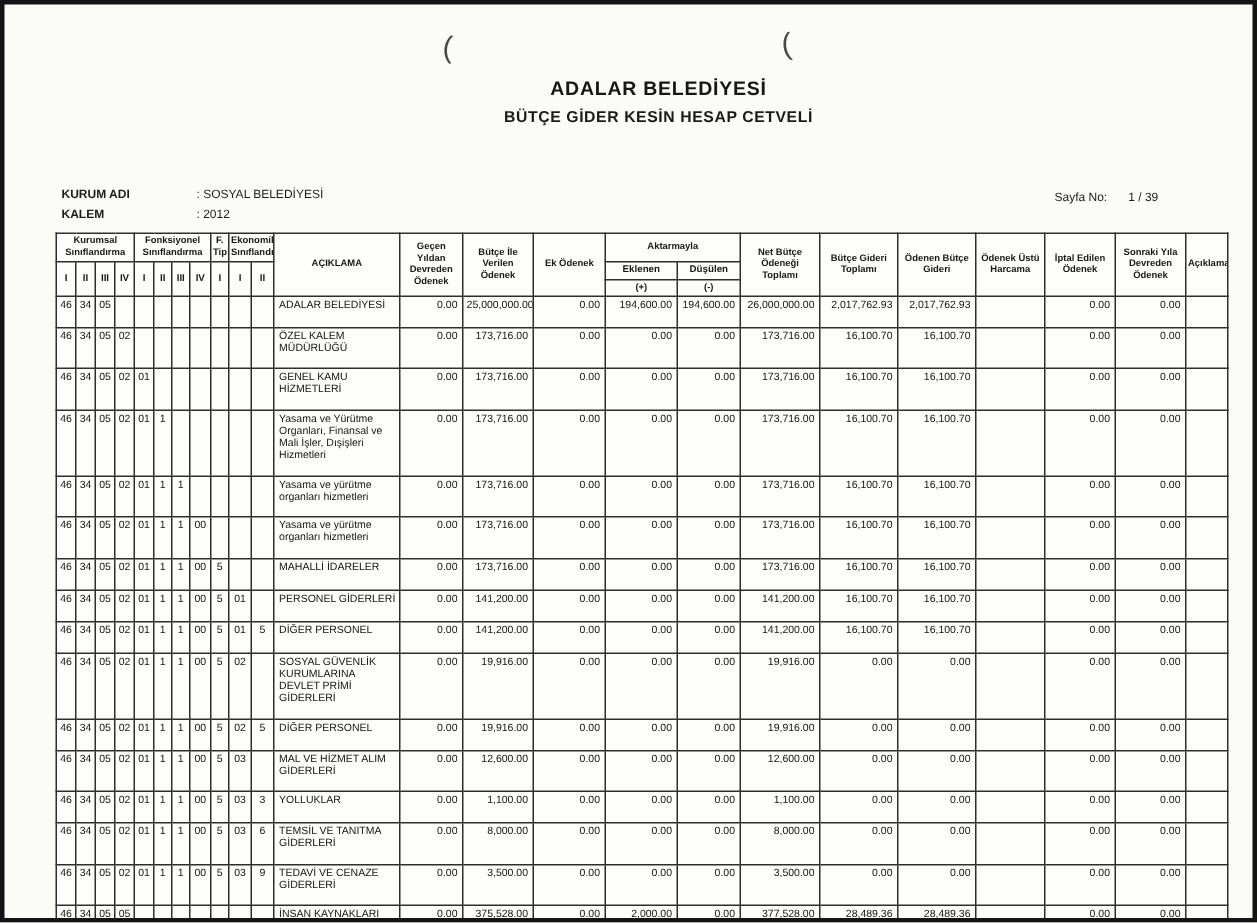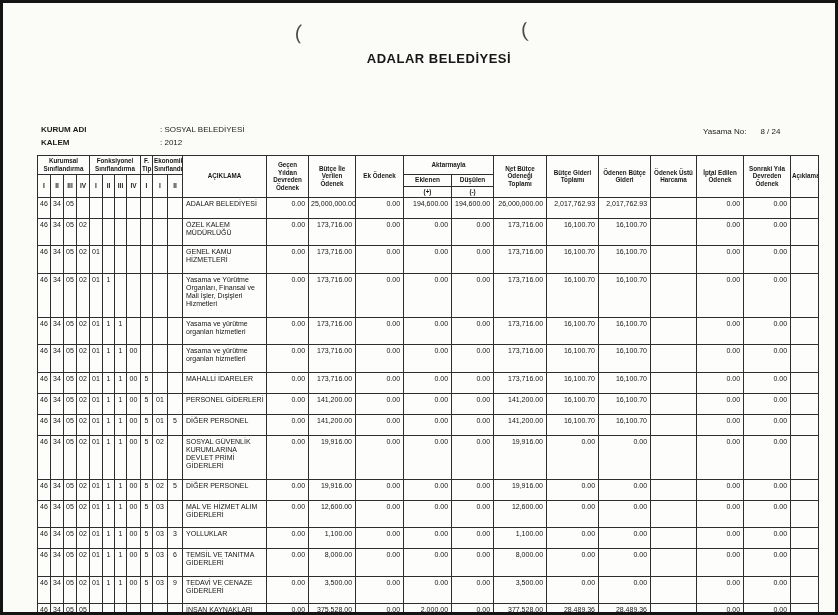--- a/index.html
+++ b/index.html
@@ -12,21 +12,21 @@
     overflow:hidden;
     font-family:"Liberation Sans", sans-serif;
     color:#1c1c1c;
   }
   .titleblock{position:absolute;top:48px;left:0;width:100%;text-align:center;padding-left:40px;box-sizing:border-box;}
   .title{font-size:13px;font-weight:bold;letter-spacing:.5px;color:#161616;}
   .subtitle{font-size:10.5px;font-weight:bold;letter-spacing:.4px;margin-top:6px;color:#1a1a1a;}
   .artifact{position:absolute;font-size:20px;color:#4a4a4a;font-weight:400;transform:rotate(4deg);}
   .artifact.a2{transform:rotate(-6deg);}
   .meta{position:absolute;top:122px;left:38px;font-size:8px;}
-  .meta .row{display:flex;margin-bottom:4px;gap:29px;}
+  .meta .row{display:flex;margin-bottom:4px;}
   .meta .lbl{font-weight:bold;width:90px;}
   .meta .val{}
   .pageno{position:absolute;top:124px;left:700px;font-size:8px;display:flex;gap:14px;}
   .tablewrap{position:absolute;top:152px;left:34px;}
   table{border-collapse:collapse;table-layout:fixed;width:781px;background:#fdfdfb;}
   th,td{border:1px solid #2e2e2e;box-sizing:border-box;overflow:hidden;}
   thead th{
     font-size:6.3px;font-weight:bold;line-height:1.25;
     padding:1px 1px;text-align:center;vertical-align:middle;color:#181818;
   }
@@ -46,36 +46,37 @@
 </head>
 <body>
 
 <div class="page">
 
   <span class="artifact" style="top:18px;left:292px;">(</span>
   <span class="artifact a2" style="top:16px;left:518px;">(</span>
 
   <div class="titleblock">
     <div class="title">ADALAR BELEDİYESİ</div>
+    <div class="subtitle">BÜTÇE GİDER KESİN HESAP CETVELİ</div>
   </div>
 
   <div class="meta">
     <div class="row">
       <span class="lbl">KURUM ADI</span>
       <span class="val">: SOSYAL BELEDİYESİ</span>
     </div>
     <div class="row">
       <span class="lbl">KALEM</span>
       <span class="val">: 2012</span>
     </div>
   </div>
 
   <div class="pageno">
-    <span>Yasama No:</span>
-    <span>8   /   24</span>
+    <span>Sayfa No:</span>
+    <span>1   /   39</span>
   </div>
 
   <div class="tablewrap">
     <table>
       <colgroup>
         <col style="width:13px">
           <col style="width:13px">
           <col style="width:13px">
           <col style="width:13px">
         <col style="width:13px">

